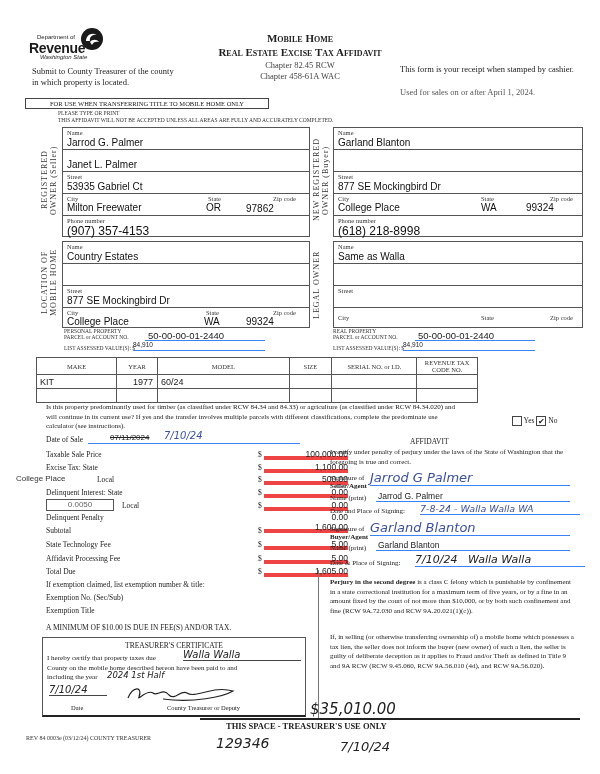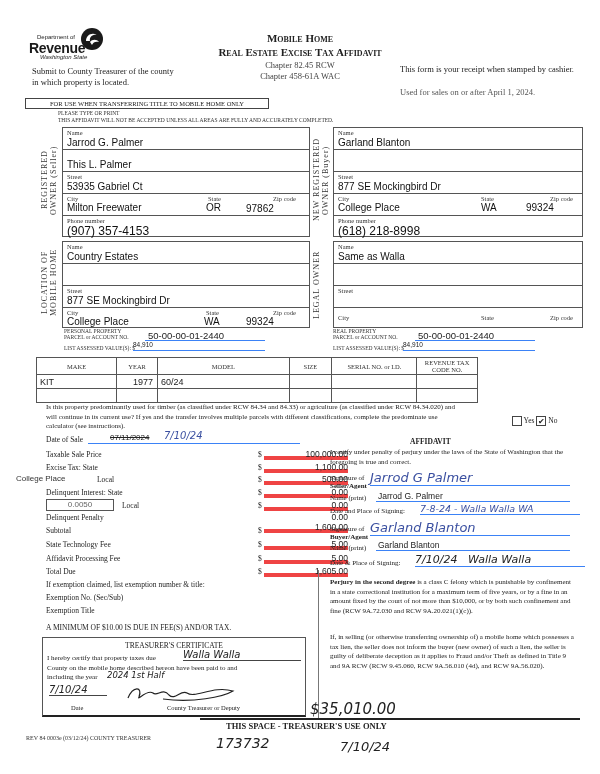--- a/index.html
+++ b/index.html
@@ -71,21 +71,21 @@
 
 <div class="vlabel" style="left:40px;top:130px;height:100px;width:20px;">
   <span>REGISTERED</span><br><span>OWNER (Seller)</span>
 </div>
 <div class="abs box" style="left:62px;top:127px;width:248px;height:110px;">
   <div class="row" style="top:0;height:22px;">
     <span class="lbl" style="left:4px;top:1px">Name</span>
     <span class="val" style="left:4px;top:9px">Jarrod G. Palmer</span>
   </div>
   <div class="row" style="top:22px;height:22px;">
-    <span class="val" style="left:4px;top:9px">This L. Palmer</span>
+    <span class="val" style="left:4px;top:9px">Janet L. Palmer</span>
   </div>
   <div class="row" style="top:44px;height:22px;">
     <span class="lbl" style="left:4px;top:1px">Street</span>
     <span class="val" style="left:4px;top:9px">53935 Gabriel Ct</span>
   </div>
   <div class="row" style="top:66px;height:22px;">
     <span class="lbl" style="left:4px;top:1px">City</span>
     <span class="lbl" style="left:145px;top:1px">State</span>
     <span class="lbl" style="left:210px;top:1px">Zip code</span>
     <span class="val" style="left:4px;top:8px">Milton Freewater</span>
@@ -287,21 +287,21 @@
   <div style="position:absolute;left:4px;top:35px;font-size:7px">including the year</div>
   <div class="hand-blk" style="position:absolute;left:64px;top:32px;font-size:8.5px">2024 1st Half</div>
   <div class="hand-blk" style="position:absolute;left:6px;top:46px;font-size:10px;width:58px;border-bottom:1px solid #444">7/10/24</div>
   <div style="position:absolute;left:28px;top:66px;font-size:6.5px">Date</div>
   <svg style="position:absolute;left:80px;top:45px;width:120px;height:22px" viewBox="0 0 120 22">
     <path d="M5 15 C10 3, 20 3, 16 14 C14 18, 24 6, 30 10 C34 14, 40 4, 46 12 C52 18, 58 6, 64 10 C72 16, 90 2, 110 8 C100 14, 70 20, 40 16" stroke="#222" stroke-width="1.2" fill="none"></path>
   </svg>
   <div style="position:absolute;left:124px;top:66px;font-size:6.5px">County Treasurer or Deputy</div>
 </div>
 
-<div class="abs" style="left:410px;top:437px;font-size:7.5px;font-weight:bold">AFFIDAVIT</div>
+<div class="abs" style="left:410px;top:437px;font-size:7.5px;font-weight:normal">AFFIDAVIT</div>
 <div class="abs" style="left:330px;top:448px;width:240px;font-size:7px;line-height:9.5px">I certify under penalty of perjury under the laws of the State of Washington that the foregoing is true and correct.</div>
 
 <div class="abs" style="left:330px;top:474px;font-size:7px;line-height:8px">
   <span>Signature of</span><br><b>Seller/Agent</b>
 </div>
 <div class="abs uline hand" style="left:370px;top:470px;width:200px;height:16px;font-size:13px">Jarrod G Palmer</div>
 
 <div class="abs" style="left:330px;top:494px;font-size:7px">Name (print)</div>
 <div class="abs uline" style="left:376px;top:491px;width:194px;height:11px;font-family:'Liberation Sans',sans-serif;font-size:8.5px;padding-left:2px">Jarrod G. Palmer</div>
 
@@ -321,16 +321,16 @@
 
 <div class="abs" style="left:330px;top:578px;width:245px;font-size:7px;line-height:9.7px">
   <b>Perjury in the second degree</b><span> is a class C felony which is punishable by confinement in a state correctional institution for a maximum term of five years, or by a fine in an amount fixed by the court of not more than $10,000, or by both such confinement and fine (RCW 9A.72.030 and RCW 9A.20.021(1)(c)).</span>
 </div>
 <div class="abs" style="left:330px;top:633px;width:245px;font-size:7px;line-height:9.7px">If, in selling (or otherwise transferring ownership of) a mobile home which possesses a tax lien, the seller does not inform the buyer (new owner) of such a lien, the seller is guilty of deliberate deception as it applies to Fraud and/or Theft as defined in Title 9 and 9A RCW (RCW 9.45.060, RCW 9A.56.010 (4d), and RCW 9A.56.020).</div>
 
 <div class="abs" style="left:318px;top:570px;width:1px;height:148px;background:#777"></div>
 <div class="hand-blk abs" style="left:310px;top:700px;font-size:15px">$35,010.00</div>
 <div class="abs" style="left:200px;top:718px;width:380px;height:2px;background:#222"></div>
 <div class="abs" style="left:226px;top:721px;font-size:8.5px;font-weight:bold">THIS SPACE - TREASURER'S USE ONLY</div>
-<div class="hand-blk abs" style="left:216px;top:735px;font-size:14px">173732</div>
+<div class="hand-blk abs" style="left:216px;top:735px;font-size:14px">129346</div>
 <div class="hand-blk abs" style="left:340px;top:739px;font-size:13px">7/10/24</div>
 
 <div class="abs" style="left:26px;top:735px;font-size:6px;color:#333">REV 84 0003e (03/12/24) COUNTY TREASURER</div>
 
 </body></html>

